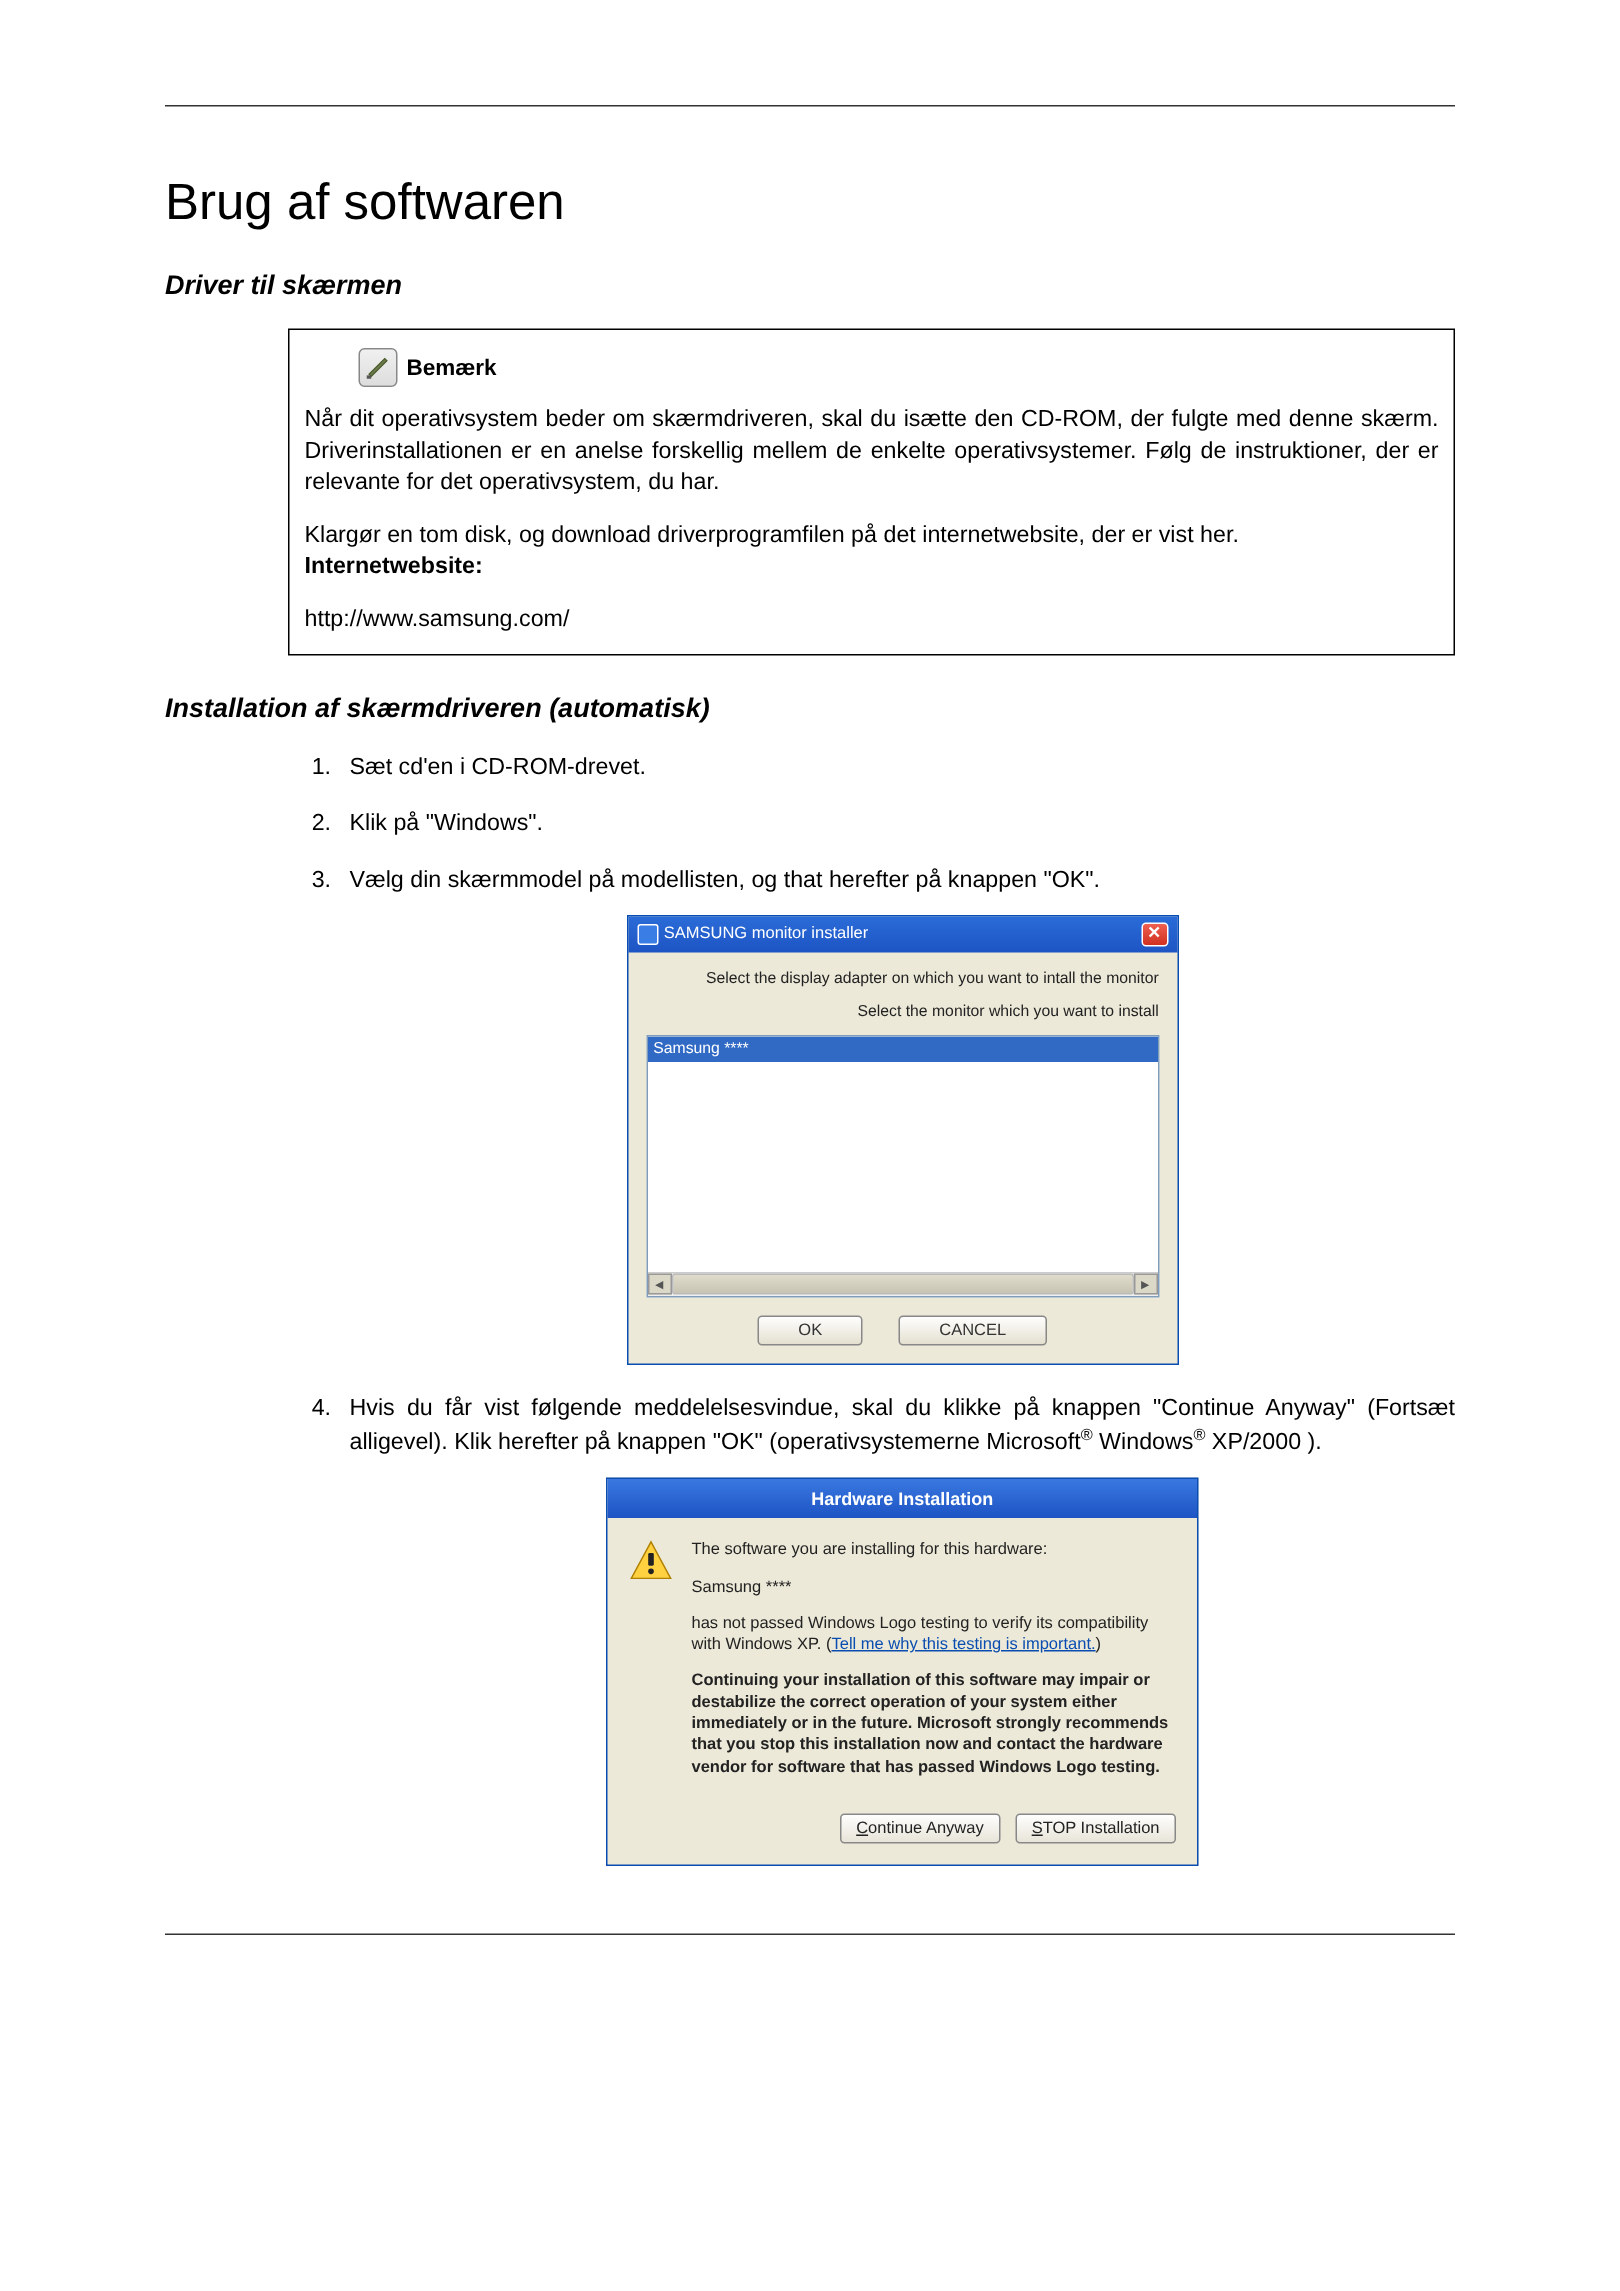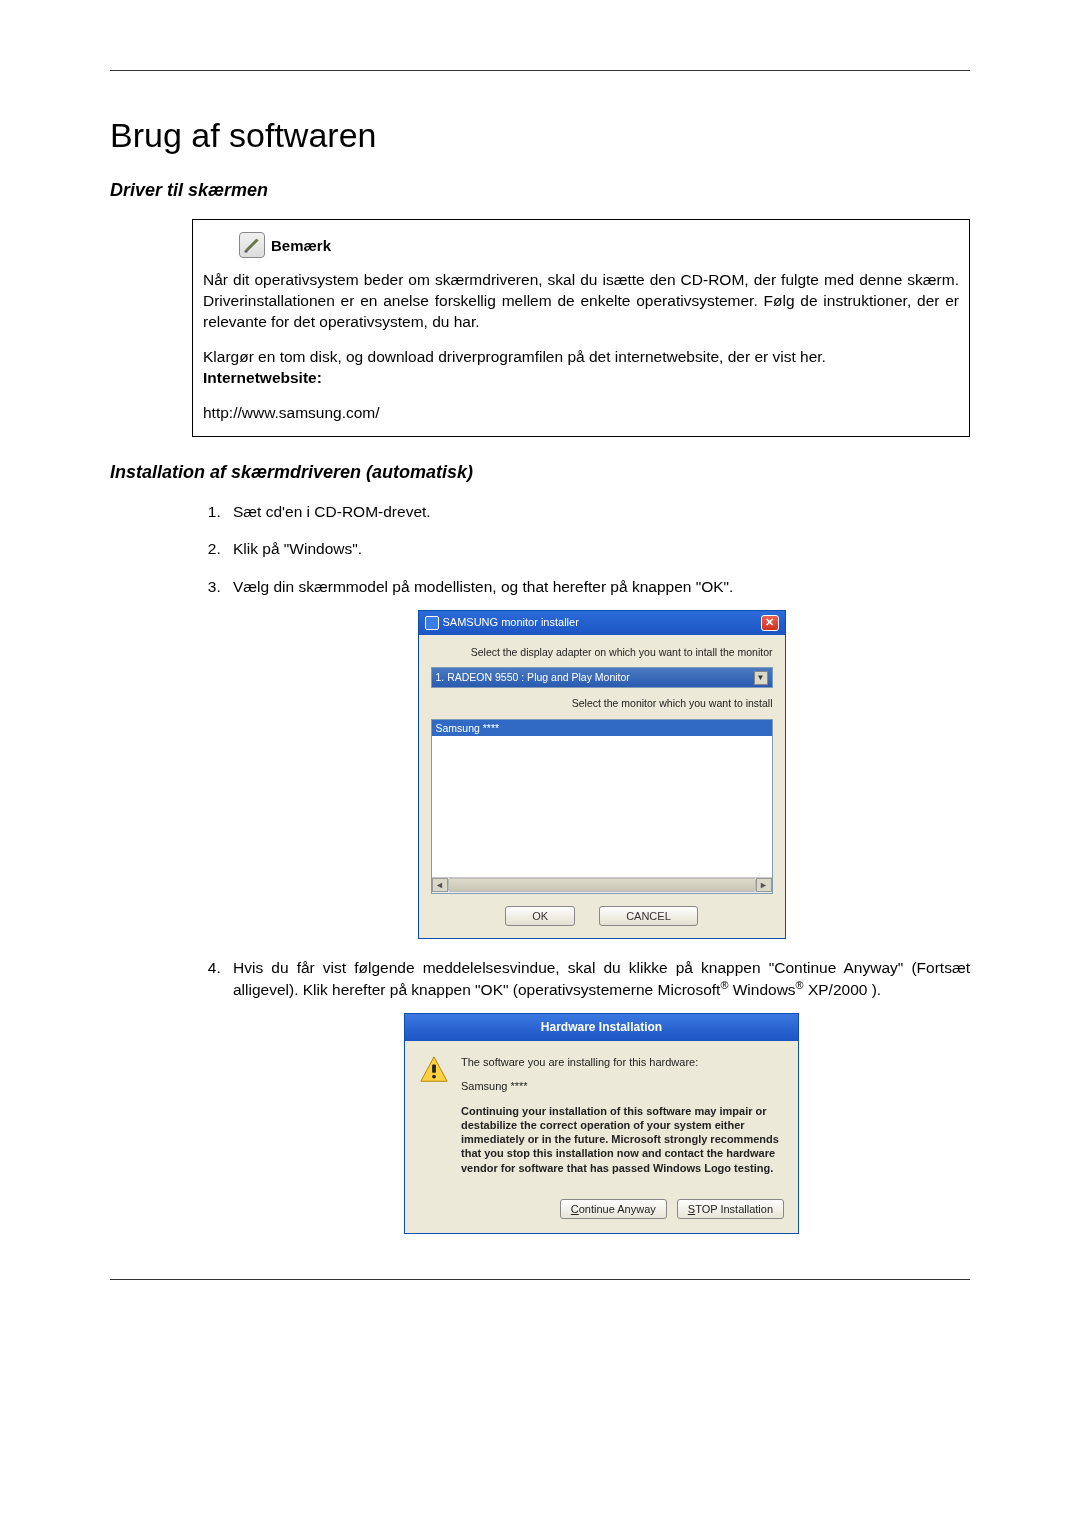--- a/index.html
+++ b/index.html
@@ -322,24 +322,20 @@
       <div class="dialog1">
         <div class="dialog1-title">
           <span class="dialog1-title-left">
             <span class="dialog1-icon"></span>
             <span>SAMSUNG monitor installer</span>
           </span>
           <span class="dialog1-close">✕</span>
         </div>
         <div class="dialog1-body">
           <div class="dialog1-label">Select the display adapter on which you want to intall the monitor</div>
-          <div class="dialog1-select">
-            <span>1. RADEON 9550 : Plug and Play Monitor</span>
-            <span class="dialog1-select-arrow">▼</span>
-          </div>
           <div class="dialog1-label">Select the monitor which you want to install</div>
           <div class="dialog1-list">
             <div class="dialog1-list-item">Samsung ****</div>
             <div class="dialog1-scrollbar-h">
               <span class="arrow-btn">◄</span>
               <span class="thumb"></span>
               <span class="arrow-btn">►</span>
             </div>
           </div>
           <div class="dialog1-buttons">
@@ -361,20 +357,23 @@
           <div class="warn-icon">
             <svg viewBox="0 0 32 32">
               <polygon points="16,2 30,28 2,28" fill="#ffd040" stroke="#b08000" stroke-width="1"></polygon>
               <rect x="14" y="10" width="4" height="9" fill="#222" rx="1"></rect>
               <circle cx="16" cy="23" r="2" fill="#222"></circle>
             </svg>
           </div>
           <div class="dialog2-content">
             <p>The software you are installing for this hardware:</p>
             <p>Samsung ****</p>
+            <p>
+              <span>has not passed Windows Logo testing to verify its compatibility with Windows XP. (</span><span class="dialog2-link">Tell me why this testing is important.</span><span>)</span>
+            </p>
             <p class="dialog2-bold">Continuing your installation of this software may impair or destabilize the correct operation of your system either immediately or in the future. Microsoft strongly recommends that you stop this installation now and contact the hardware vendor for software that has passed Windows Logo testing.</p>
           </div>
         </div>
         <div class="dialog2-buttons">
           <button class="win-btn2"><span class="underline">C</span><span>ontinue Anyway</span></button>
           <button class="win-btn2"><span class="underline">S</span><span>TOP Installation</span></button>
         </div>
       </div>
     </div>
   </li>

